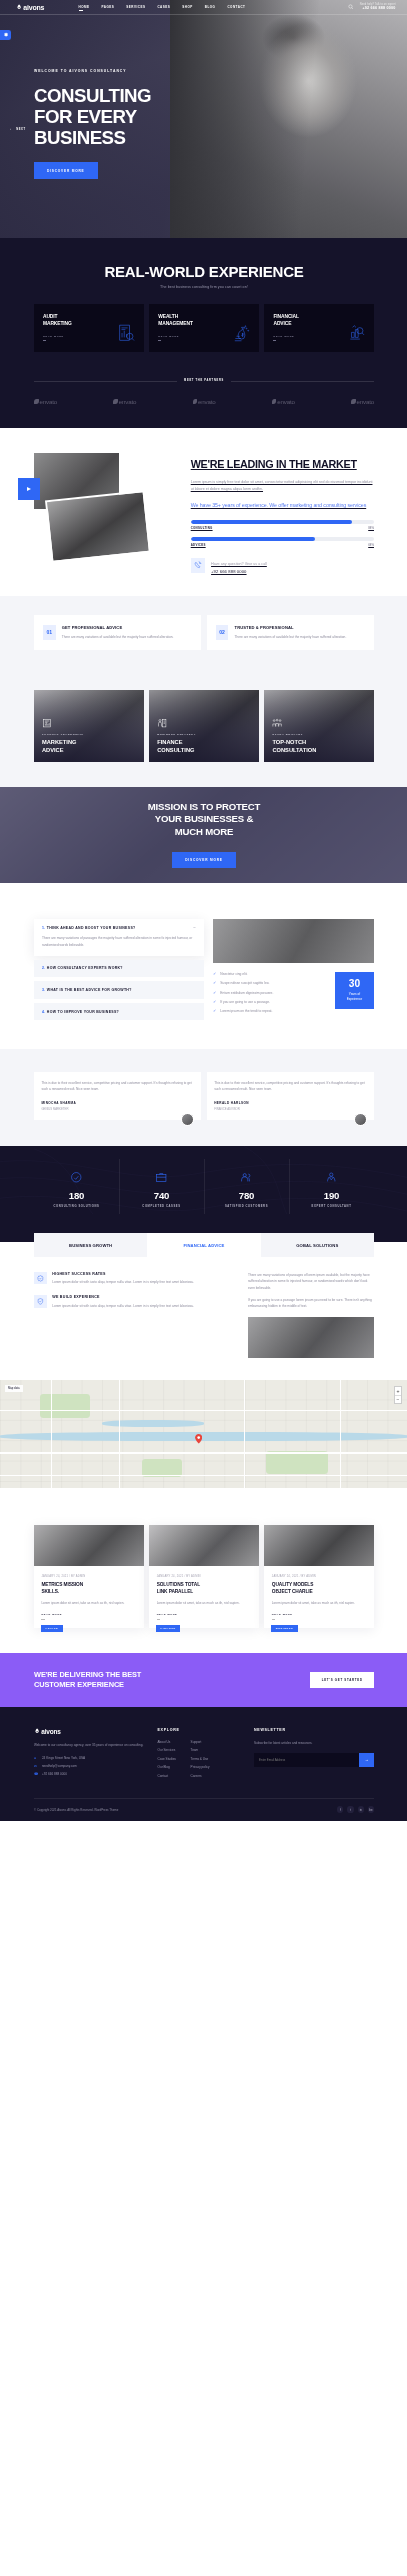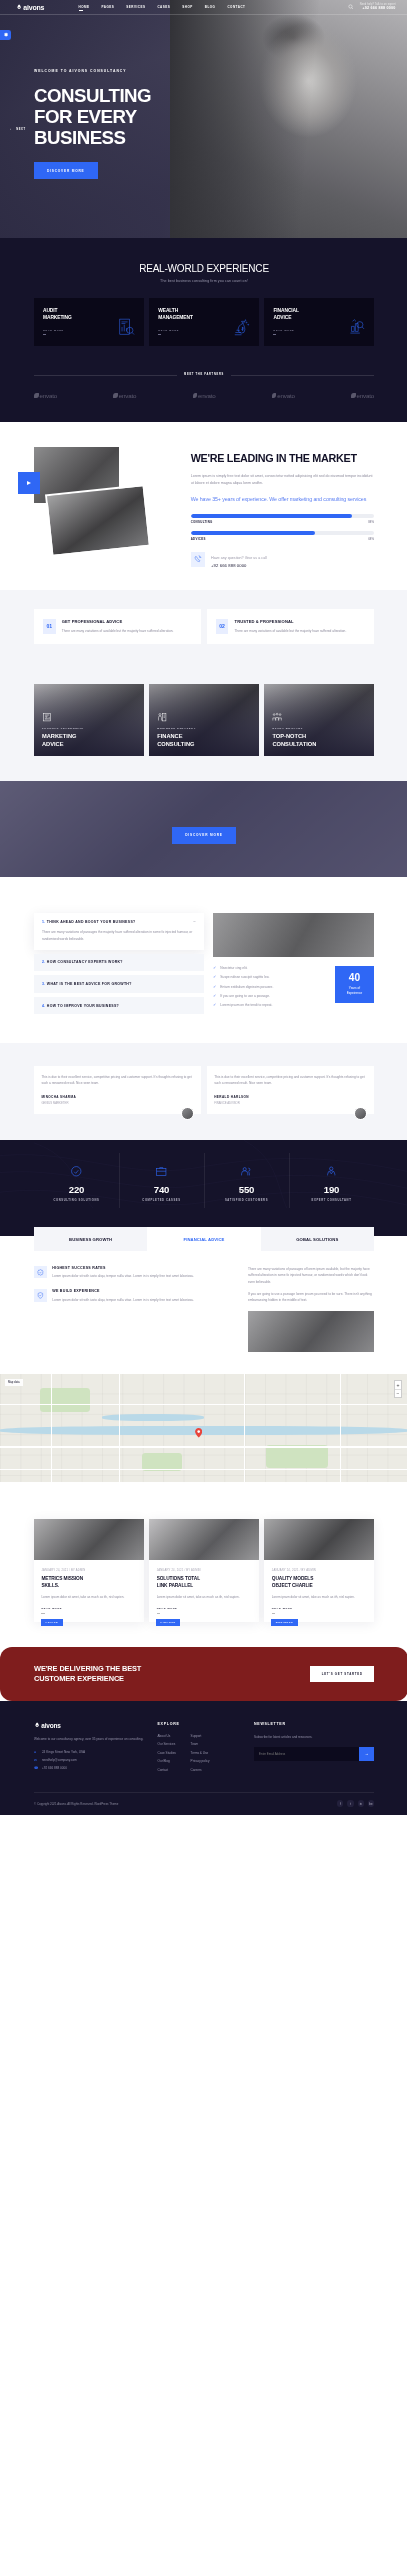--- a/index.html
+++ b/index.html
@@ -78,21 +78,21 @@
   }
   .hero-nav {
     position: absolute; left: 9px; top: 127px; display: flex; align-items: center; gap: 2.8px; z-index: 6; cursor: pointer;
   }
   .hero-nav .arrow { color: #fff; font-size: 4.5px; line-height: 1; }
   .hero-nav .lbl { color: #fff; font-size: 2.6px; font-weight: 700; letter-spacing: 0.6px; text-transform: uppercase; }
 
   
   .dark { background: #15132a; padding: 25px 0 0; position: relative; }
   .sec-head { text-align: center; margin-bottom: 14.7px; }
-  .sec-title { font-size: 10px; font-weight: 400; letter-spacing: -0.2px; text-transform: uppercase; }
+  .sec-title { font-size: 15px; font-weight: 700; letter-spacing: -0.2px; text-transform: uppercase; }
   .dark .sec-title { color: #fff; }
   .sec-sub { font-size: 3.6px; color: #9a98ae; margin-top: 5.1px; letter-spacing: 0.1px; }
   .svc-grid { display: flex; gap: 5.7px; }
   .svc-card {
     flex: 1; background: #0a0818; padding: 10.2px 9px 11.3px; position: relative; min-height: 41px;
     cursor: pointer;
   }
   .svc-title { color: #fff; font-size: 4.9px; font-weight: 800; line-height: 1.35; text-transform: uppercase; letter-spacing: -0.1px; }
   .svc-more { margin-top: 8px; }
   .svc-more span {
@@ -102,21 +102,21 @@
   .svc-icon { position: absolute; right: 9px; bottom: 9px; width: 17px; height: 19px; }
   .partners-head { text-align: center; margin-top: 27px; display: flex; align-items: center; gap: 6.8px; }
   .partners-head .line { flex: 1; height: 0.6px; background: rgba(255,255,255,.13); }
   .partners-head .lbl { color: #fff; font-size: 2.6px; font-weight: 700; letter-spacing: 0.7px; text-transform: uppercase; }
   .partners { display: flex; justify-content: space-between; align-items: center; padding: 16px 0 22.7px; }
   .partner { display: flex; align-items: center; gap: 1.1px; opacity: .42; }
   .partner .leaf { width: 4.5px; height: 5.1px; background: #b9b7c8; border-radius: 60% 12% 60% 12%; }
   .partner .nm { color: #b9b7c8; font-size: 6.2px; letter-spacing: -0.2px; }
 
   
-  .leading { background: #fff; padding: 25px 0 22.7px; position: relative; }
+  .leading { background: #fff; padding: 25px 0 22.7px; position: relative; text-decoration: underline; }
   .leading-row { display: flex; gap: 14.7px; }
   .leading-media { width: 142px; position: relative; height: 119px; }
   .ph { position: absolute; background: #6f6c81; filter: saturate(.1); }
   .ph.a { left: 0; top: 0; width: 85px; height: 56px;
     background: linear-gradient(135deg,#8e8b9c,#4a4859 60%,#726f83); }
   .ph.b { left: 13.6px; top: 42px; width: 100px; height: 63px; border: 2.8px solid #fff; transform: rotate(-6deg);
     background: linear-gradient(150deg,#a5a2b2,#3f3d4e 55%,#7b7890); }
   .play-btn {
     position: absolute; left: -16px; top: 25px; width: 21.5px; height: 21.5px; background: #2f67f5;
     display: flex; align-items: center; justify-content: center; z-index: 5; cursor: pointer;
@@ -253,21 +253,21 @@
   .blog-img { height: 41px; position: relative; filter: saturate(.12); background: linear-gradient(135deg,#a3a0b1,#56546b 55%,#8b889d); }
   .blog-tag { position: absolute; left: 6.8px; bottom: -4px; background: #2f67f5; color: #fff; font-size: 2.5px; font-weight: 700; letter-spacing: 0.6px; text-transform: uppercase; padding: 2.3px 4.5px; z-index: 4; }
   .blog-body { padding: 9.6px 7.4px 9px; }
   .blog-meta { font-size: 2.7px; color: #a6a4b3; letter-spacing: 0.2px; }
   .blog-title { font-size: 4.8px; font-weight: 800; line-height: 1.38; text-transform: uppercase; margin-top: 4px; letter-spacing: -0.1px; }
   .blog-ex { font-size: 3.1px; color: #8d8b9c; line-height: 1.95; margin-top: 5.1px; }
   .blog-more { font-size: 2.5px; font-weight: 700; letter-spacing: 0.6px; text-transform: uppercase; color: #16142c; margin-top: 6.8px; }
   .blog-more .bar { display: block; width: 3.4px; height: 0.6px; background: #bbb; margin-top: 2.3px; }
 
   
-  .cta { background: #7f1d1d; padding: 17px 0; border-radius: 12px; }
+  .cta { background: #8b5cf6; padding: 17px 0; }
   .cta-row { display: flex; align-items: center; justify-content: space-between; }
   .cta h3 { color: #fff; font-size: 7.4px; font-weight: 800; line-height: 1.35; text-transform: uppercase; letter-spacing: -0.1px; }
   .btn-white { background: #fff; color: #16142c; border: none; cursor: pointer; font-family: inherit;
     font-size: 2.9px; font-weight: 700; letter-spacing: 0.7px; text-transform: uppercase; padding: 6.2px 11.3px; }
 
   
   .footer { background: #15132a; padding: 20.4px 0 0; }
   .f-row { display: flex; gap: 12.5px; }
   .f-col.about { width: 111px; }
   .f-logo { display: flex; align-items: center; gap: 1.1px; margin-bottom: 7.4px; }
@@ -584,20 +584,25 @@
             </div>
           </div>
         </div>
 
       </div>
     </div>
   </section>
 
   <section class="mission">
     <div class="mission-in">
+      <h2>
+        <span>MISSION IS TO PROTECT</span><br>
+        <span>YOUR BUSINESSES &amp;</span><br>
+        <span>MUCH MORE</span>
+      </h2>
       <button class="btn-primary">DISCOVER MORE</button>
     </div>
   </section>
 
   <section class="qa">
     <div class="container">
       <div class="qa-row">
         <div class="qa-left">
 
           <div class="acc-item open">
@@ -646,21 +651,21 @@
               <li>
                   <span class="tick">✓</span>
                   <span class="tx">If you are going to use a passage.</span>
                 </li>
               <li>
                   <span class="tick">✓</span>
                   <span class="tx">Lorem ipsum on the tendi to repeat.</span>
                 </li>
             </ul>
             <div class="exp-badge">
-              <span class="num">40</span>
+              <span class="num">30</span>
               <span class="lb">
                 <span>Years of</span><br>
                 <span>Expeirence</span>
               </span>
             </div>
           </div>
         </div>
       </div>
     </div>
   </section>
@@ -697,38 +702,38 @@
         <path d="M430 0 C 520 50, 470 130, 560 175"></path>
       </g>
     </svg>
     <div class="container">
       <div class="count-grid">
         <div class="count-cell">
           <div class="count-ic"><svg width="12.5" height="12.5" viewBox="0 0 24 24" fill="none" stroke="#2f67f5" stroke-width="1.2">
                 <circle cx="12" cy="12" r="9"></circle>
                 <path d="M8 13l3 3 5-6"></path>
               </svg></div>
-          <div class="count-num">220</div>
+          <div class="count-num">180</div>
           <div class="count-lb">CONSULTING SOLUTIONS</div>
         </div>
         <div class="count-cell">
           <div class="count-ic"><svg width="12.5" height="12.5" viewBox="0 0 24 24" fill="none" stroke="#2f67f5" stroke-width="1.2">
                 <rect x="3" y="7" width="18" height="13"></rect>
                 <path d="M9 7V5h6v2M3 12h18"></path>
               </svg></div>
           <div class="count-num">740</div>
           <div class="count-lb">COMPLETED CASSES</div>
         </div>
         <div class="count-cell">
           <div class="count-ic"><svg width="12.5" height="12.5" viewBox="0 0 24 24" fill="none" stroke="#2f67f5" stroke-width="1.2">
                 <circle cx="9" cy="8" r="3"></circle>
                 <path d="M3 20v-3a6 6 0 0112 0v3"></path>
                 <path d="M16 6a3 3 0 010 6M18 20v-3a5 5 0 00-2-4"></path>
               </svg></div>
-          <div class="count-num">550</div>
+          <div class="count-num">780</div>
           <div class="count-lb">SATISFIED CUSTOMERS</div>
         </div>
         <div class="count-cell">
           <div class="count-ic"><svg width="12.5" height="12.5" viewBox="0 0 24 24" fill="none" stroke="#2f67f5" stroke-width="1.2">
                 <circle cx="12" cy="7" r="3.2"></circle>
                 <path d="M5 20v-2a7 7 0 0114 0v2"></path>
                 <path d="M9 13l3 4 3-4"></path>
               </svg></div>
           <div class="count-num">190</div>
           <div class="count-lb">EXPERT CONSULTANT</div>

